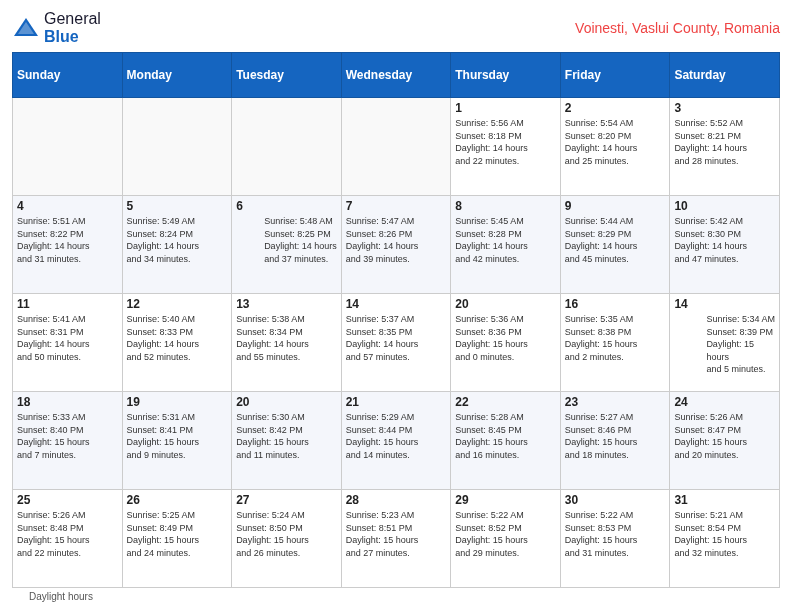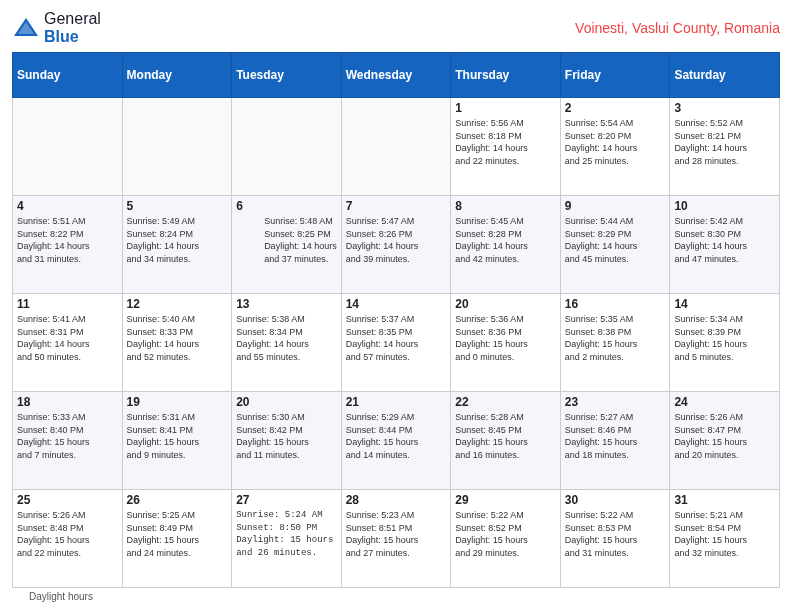--- a/index.html
+++ b/index.html
@@ -245,21 +245,21 @@
           </td>
           <td>
             <span class="day-num">16</span>
             <div class="day-info" style="white-space: pre-line;">Sunrise: 5:35 AM
 Sunset: 8:38 PM
 Daylight: 15 hours
 and 2 minutes.</div>
           </td>
           <td>
             <span class="day-num">14</span>
-            <div class="day-info" style="white-space: pre-line;">Sunrise: 5:34 AM
+            <div class="day-info" style="white-space: pre-line; margin-left: 32px;">Sunrise: 5:34 AM
 Sunset: 8:39 PM
 Daylight: 15 hours
 and 5 minutes.</div>
           </td>
         </tr>
         <tr>
           <td>
             <span class="day-num">18</span>
             <div class="day-info" style="white-space: pre-line;">Sunrise: 5:33 AM
 Sunset: 8:40 PM
@@ -319,21 +319,21 @@
           </td>
           <td>
             <span class="day-num">26</span>
             <div class="day-info" style="white-space: pre-line;">Sunrise: 5:25 AM
 Sunset: 8:49 PM
 Daylight: 15 hours
 and 24 minutes.</div>
           </td>
           <td>
             <span class="day-num">27</span>
-            <div class="day-info" style="white-space: pre-line; font-family: Liberation Mono, monospace;">Sunrise: 5:24 AM
+            <div class="day-info" style="white-space: pre-line;">Sunrise: 5:24 AM
 Sunset: 8:50 PM
 Daylight: 15 hours
 and 26 minutes.</div>
           </td>
           <td>
             <span class="day-num">28</span>
             <div class="day-info" style="white-space: pre-line;">Sunrise: 5:23 AM
 Sunset: 8:51 PM
 Daylight: 15 hours
 and 27 minutes.</div>

